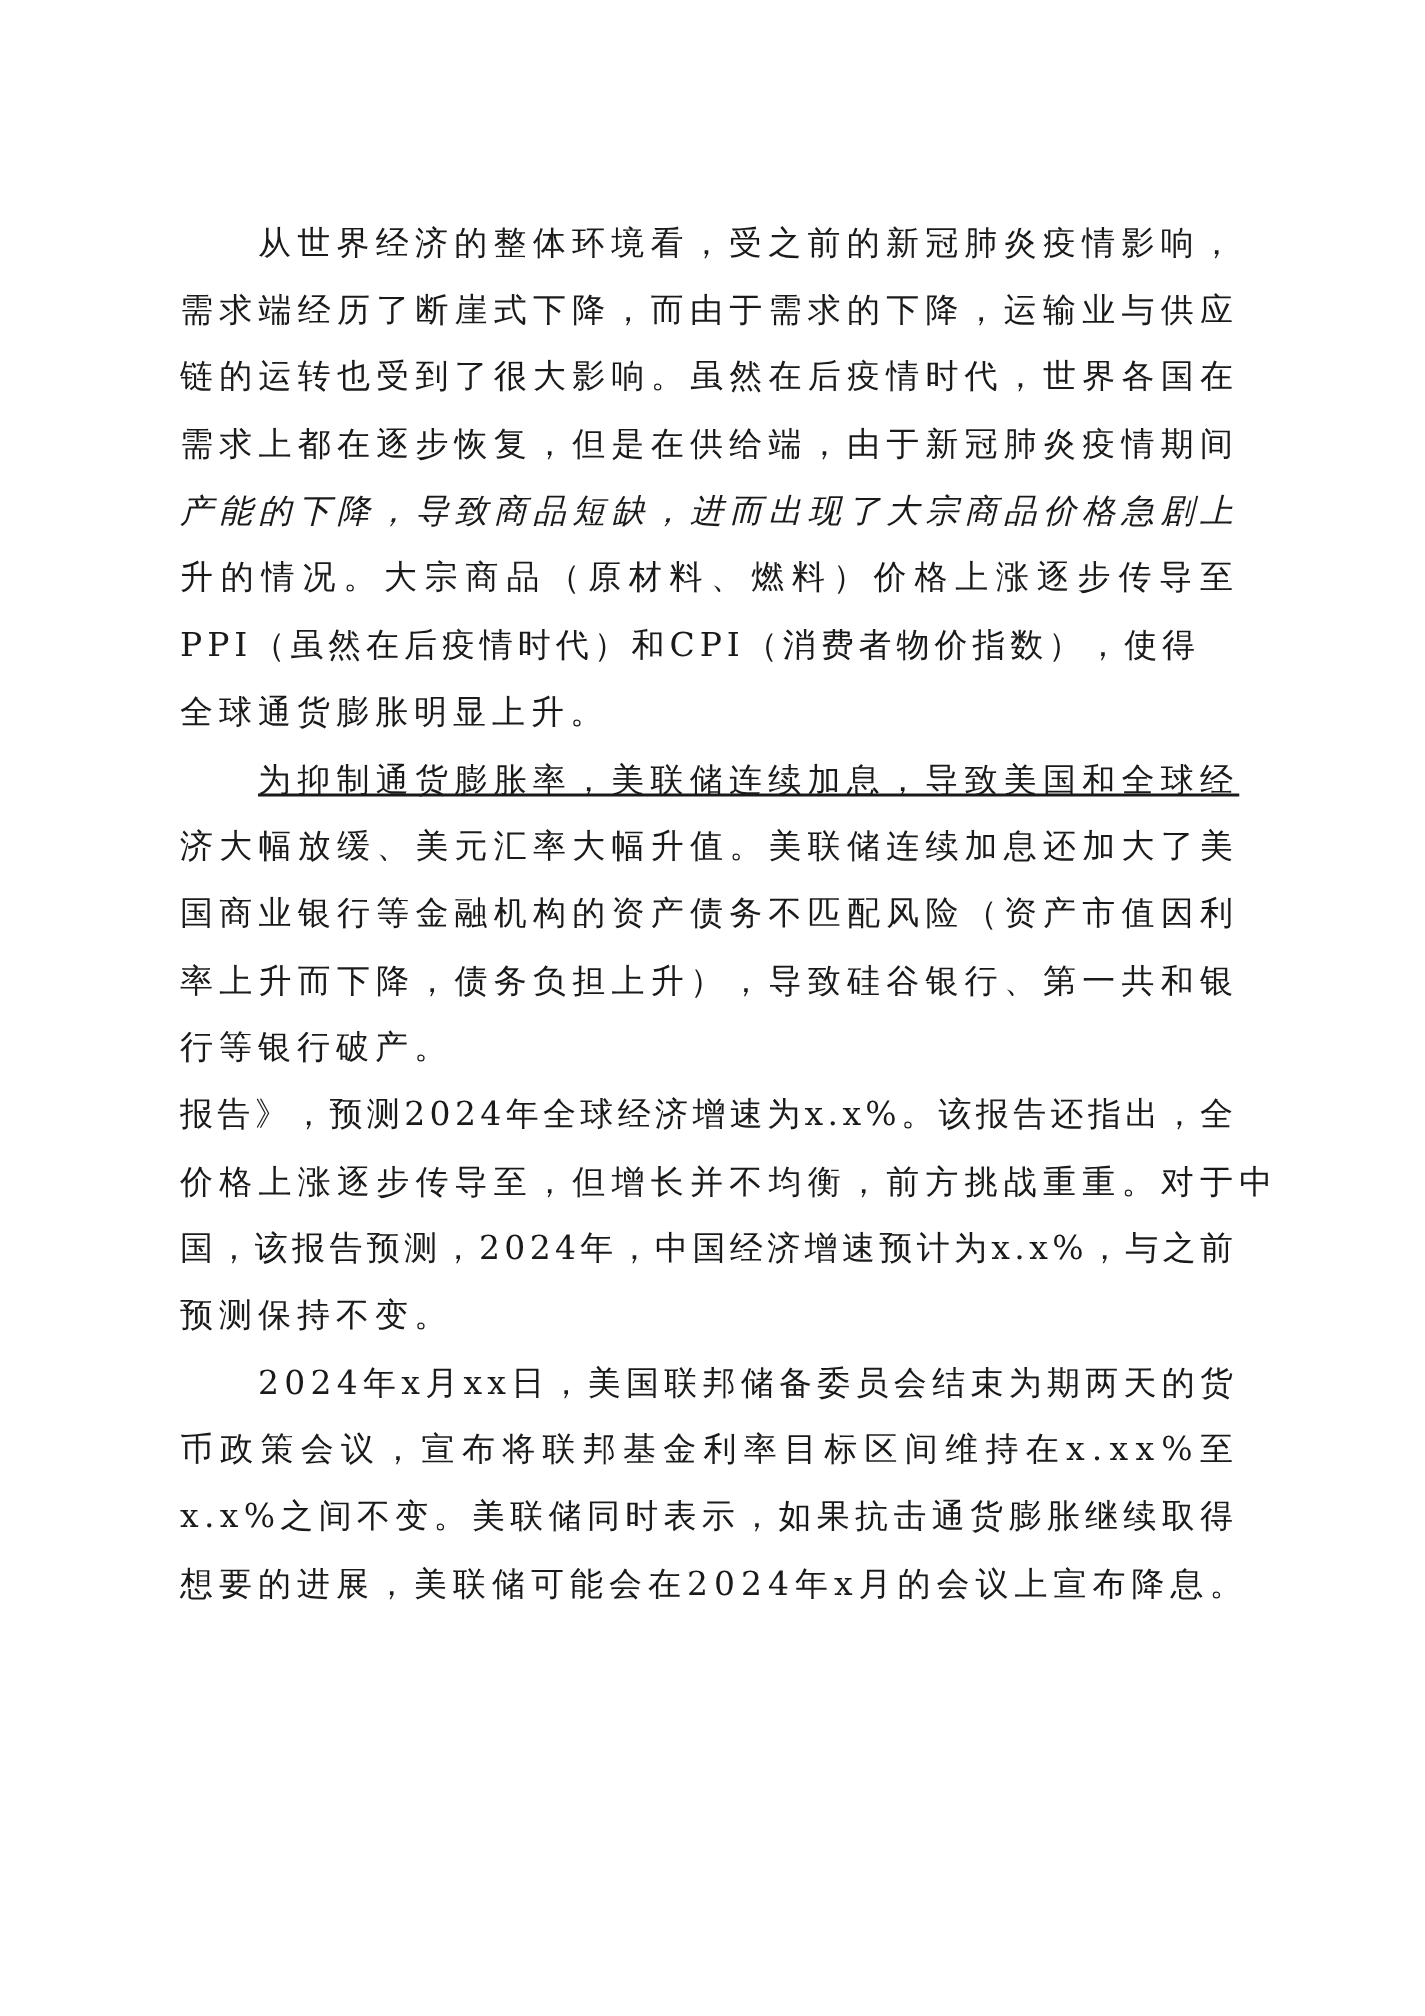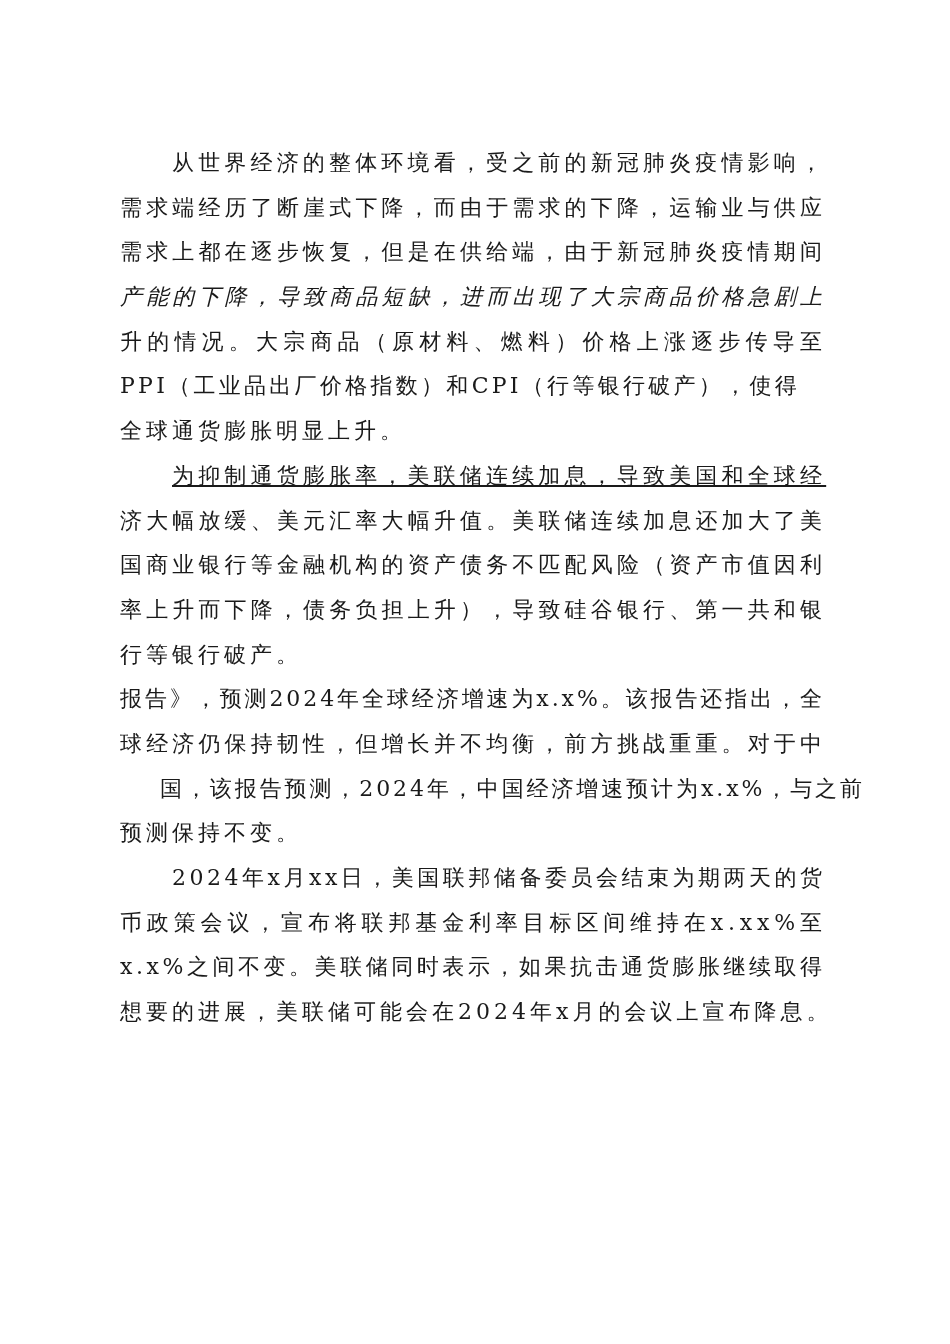--- a/index.html
+++ b/index.html
@@ -49,39 +49,40 @@
   </style>
 </head>
 <body>
 
 <div class="page">
   <div class="body-text">
 
     <div>
       <div class="line indent"><span style="display: inline-block; white-space: nowrap; letter-spacing: 4.16667px; margin-right: -4.16667px;">从世界经济的整体环境看，受之前的新冠肺炎疫情影响，</span></div>
       <div class="line"><span style="display: inline-block; white-space: nowrap; letter-spacing: 4.15385px; margin-right: -4.15385px;">需求端经历了断崖式下降，而由于需求的下降，运输业与供应</span></div>
+      <div class="line"><span style="display: inline-block; white-space: nowrap; letter-spacing: 4.15385px; margin-right: -4.15385px;">链的运转也受到了很大影响。虽然在后疫情时代，世界各国在</span></div>
       <div class="line"><span style="display: inline-block; white-space: nowrap; letter-spacing: 4.15385px; margin-right: -4.15385px;">需求上都在逐步恢复，但是在供给端，由于新冠肺炎疫情期间</span></div>
       <div class="line"><span style="display: inline-block; white-space: nowrap; letter-spacing: 4.15385px; margin-right: -4.15385px; font-style: italic;">产能的下降，导致商品短缺，进而出现了大宗商品价格急剧上</span></div>
       <div class="line"><span style="display: inline-block; white-space: nowrap; letter-spacing: 5.2px; margin-right: -5.2px;">升的情况。大宗商品（原材料、燃料）价格上涨逐步传导至</span></div>
-      <div class="line"><span style="display: inline-block; white-space: nowrap; letter-spacing: 3.28879px; margin-right: -3.28879px;">PPI（工业品出厂价格指数）和CPI（行等银行破产），使得</span></div>
+      <div class="line"><span style="display: inline-block; white-space: nowrap; letter-spacing: 3.28879px; margin-right: -3.28879px;">PPI（虽然在后疫情时代）和CPI（消费者物价指数），使得</span></div>
       <div class="line last">全球通货膨胀明显上升。</div>
     </div>
 
     <div>
       <div class="line indent"><span style="display: inline-block; white-space: nowrap; letter-spacing: 4.16667px; margin-right: -4.16667px; text-decoration: underline;">为抑制通货膨胀率，美联储连续加息，导致美国和全球经</span></div>
       <div class="line"><span style="display: inline-block; white-space: nowrap; letter-spacing: 4.15385px; margin-right: -4.15385px;">济大幅放缓、美元汇率大幅升值。美联储连续加息还加大了美</span></div>
       <div class="line"><span style="display: inline-block; white-space: nowrap; letter-spacing: 4.15385px; margin-right: -4.15385px;">国商业银行等金融机构的资产债务不匹配风险（资产市值因利</span></div>
       <div class="line"><span style="display: inline-block; white-space: nowrap; letter-spacing: 4.15385px; margin-right: -4.15385px;">率上升而下降，债务负担上升），导致硅谷银行、第一共和银</span></div>
       <div class="line last">行等银行破产。</div>
     </div>
 
     <div>
       <div class="line"><span style="display: inline-block; white-space: nowrap; letter-spacing: 2.9099px; margin-right: -2.9099px;">报告》，预测2024年全球经济增速为x.x%。该报告还指出，全</span></div>
-      <div class="line"><span style="display: inline-block; white-space: nowrap; letter-spacing: 4.15385px; margin-right: -4.15385px;">球经济仍保持韧性，但增长并不均衡，前方挑战重重。对于中</span></div>
-      <div class="line"><span style="display: inline-block; white-space: nowrap; letter-spacing: 2.9099px; margin-right: -2.9099px; margin-left: 40px;">国，该报告预测，2024年，中国经济增速预计为x.x%，与之前</span></div>
+      <div class="line"><span style="display: inline-block; white-space: nowrap; letter-spacing: 4.15385px; margin-right: -4.15385px;">价格上涨逐步传导至，但增长并不均衡，前方挑战重重。对于中</span></div>
+      <div class="line"><span style="display: inline-block; white-space: nowrap; letter-spacing: 2.9099px; margin-right: -2.9099px;">国，该报告预测，2024年，中国经济增速预计为x.x%，与之前</span></div>
       <div class="line last">预测保持不变。</div>
     </div>
 
     <div>
       <div class="line indent"><span style="display: inline-block; white-space: nowrap; letter-spacing: 3.51042px; margin-right: -3.51042px;">2024年x月xx日，美国联邦储备委员会结束为期两天的货</span></div>
       <div class="line"><span style="display: inline-block; white-space: nowrap; letter-spacing: 4.84722px; margin-right: -4.84722px;">币政策会议，宣布将联邦基金利率目标区间维持在x.xx%至</span></div>
       <div class="line"><span style="display: inline-block; white-space: nowrap; letter-spacing: 3.54576px; margin-right: -3.54576px;">x.x%之间不变。美联储同时表示，如果抗击通货膨胀继续取得</span></div>
       <div class="line last">想要的进展，美联储可能会在2024年x月的会议上宣布降息。</div>
     </div>
 

